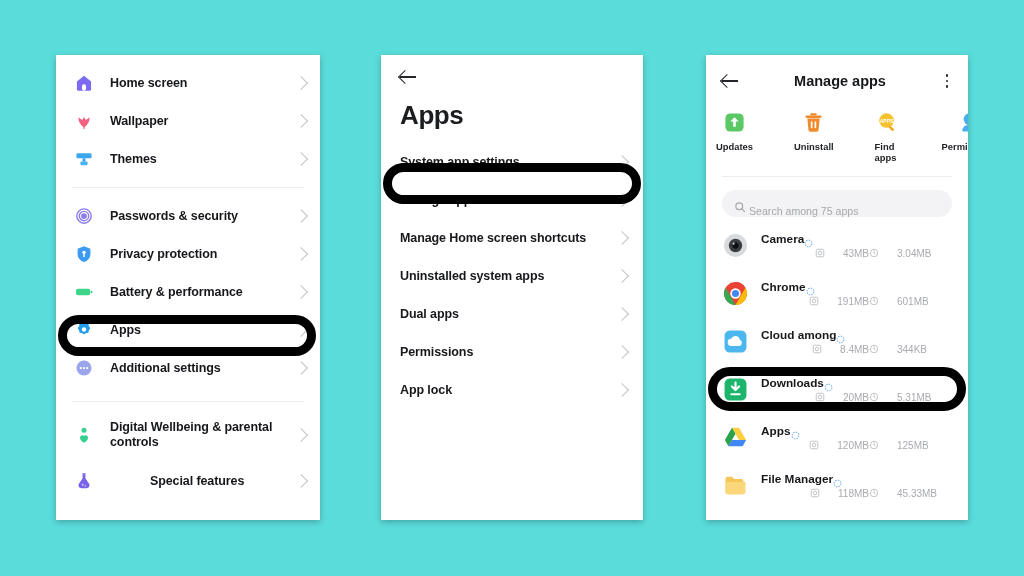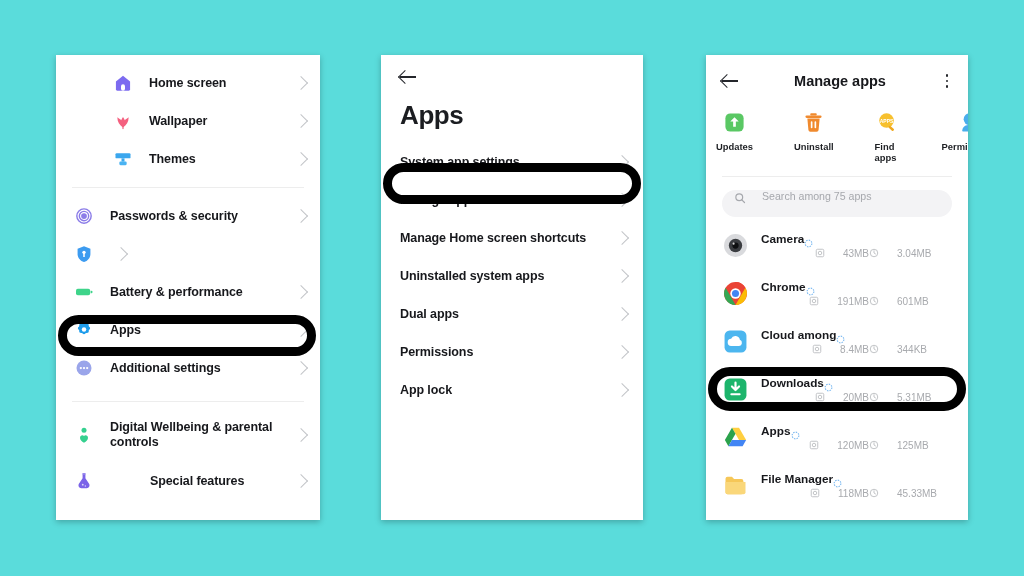--- a/index.html
+++ b/index.html
@@ -49,21 +49,21 @@
   .ico {
     width: 24px; height: 24px;
     flex: 0 0 auto;
     margin-right: 14px;
     display: flex; align-items: center; justify-content: center;
   }
   .divider { height: 1px; background: #ededed; margin: 9px 16px; }
 
   
   #panel-settings .row { height: 38px; }
-  #panel-settings .grp1 { padding-top: 9px; padding-left: 39px; }
+  #panel-settings .grp1 { padding-top: 9px; }
   .row.two-line { height: 44px; }
   .row.two-line .label { line-height: 1.22; }
 
   
   .backarrow {
     width: 20px; height: 20px; position: relative;
     margin: 12px 0 0 18px;
   }
   .backarrow::before {
     content: ""; position: absolute; left: 1px; top: 9px;
@@ -111,21 +111,21 @@
   .quickbar { display: flex; padding: 8px 10px 0; gap: 41px; }
   .qitem { flex: 1; display: flex; flex-direction: column; align-items: center; gap: 6px; }
   .qicon { width: 26px; height: 26px; display:flex; align-items:center; justify-content:center;}
   .qlabel { font-size: 9.4px; font-weight: bold; color: #1d1f23; }
 
   .hline { height: 1px; background: #ededed; margin: 13px 16px 0; }
 
   .searchbar {
     margin: 13px 16px 0;
     height: 27px; border-radius: 14px; background: #f3f3f5;
-    display: flex; align-items: flex-start; padding: 0 12px; gap: 16px;
+    display: flex; align-items: flex-end; padding: 0 12px; gap: 3px;
   }
   .searchbar .stxt { font-size: 10.6px; color: #a6a8ad; }
 
   .applist { padding-top: 4px; }
   .approw {
     position: relative;
     display: flex; align-items: center;
     height: 48px; padding: 0 16px;
   }
   .appicon { width: 26px; height: 26px; flex: 0 0 auto; margin-right: 13px;
@@ -211,20 +211,21 @@
       </div>
 
       <div class="row">
         <span class="ico">
           <svg width="20" height="20" viewBox="0 0 24 24">
               <path d="M12 2.6 4.3 5.8v6.1c0 4.7 3.2 8.6 7.7 9.8 4.5-1.2 7.7-5.1 7.7-9.8V5.8Z" fill="#3c9bf0"></path>
               <circle cx="12" cy="10" r="2" fill="#ffffff"></circle>
               <rect x="11.1" y="10.6" width="1.8" height="5" fill="#ffffff"></rect>
             </svg>
         </span>
+        <span class="label">Privacy protection</span>
         <span class="chev"></span>
       </div>
 
       <div class="row">
         <span class="ico">
           <svg width="20" height="20" viewBox="0 0 24 24">
               <rect x="2.4" y="8" width="17" height="8" rx="2.2" fill="#3ed48a"></rect>
               <rect x="19.9" y="10.4" width="2.2" height="3.2" rx="1" fill="#3ed48a"></rect>
             </svg>
         </span>

